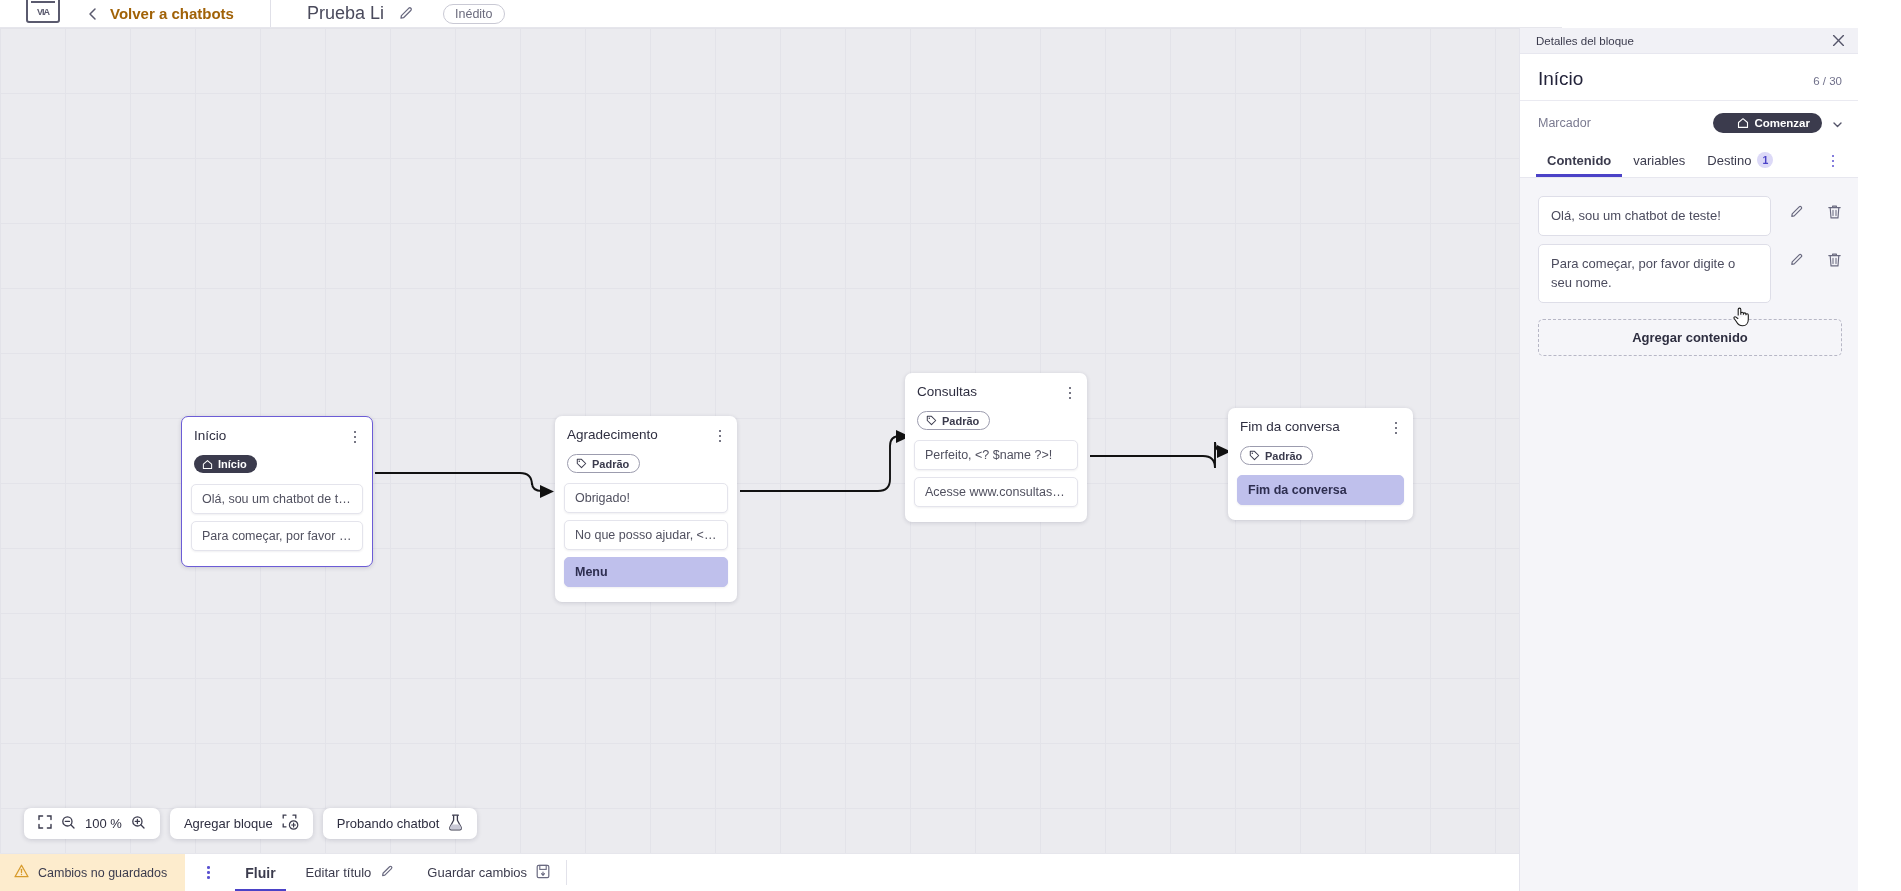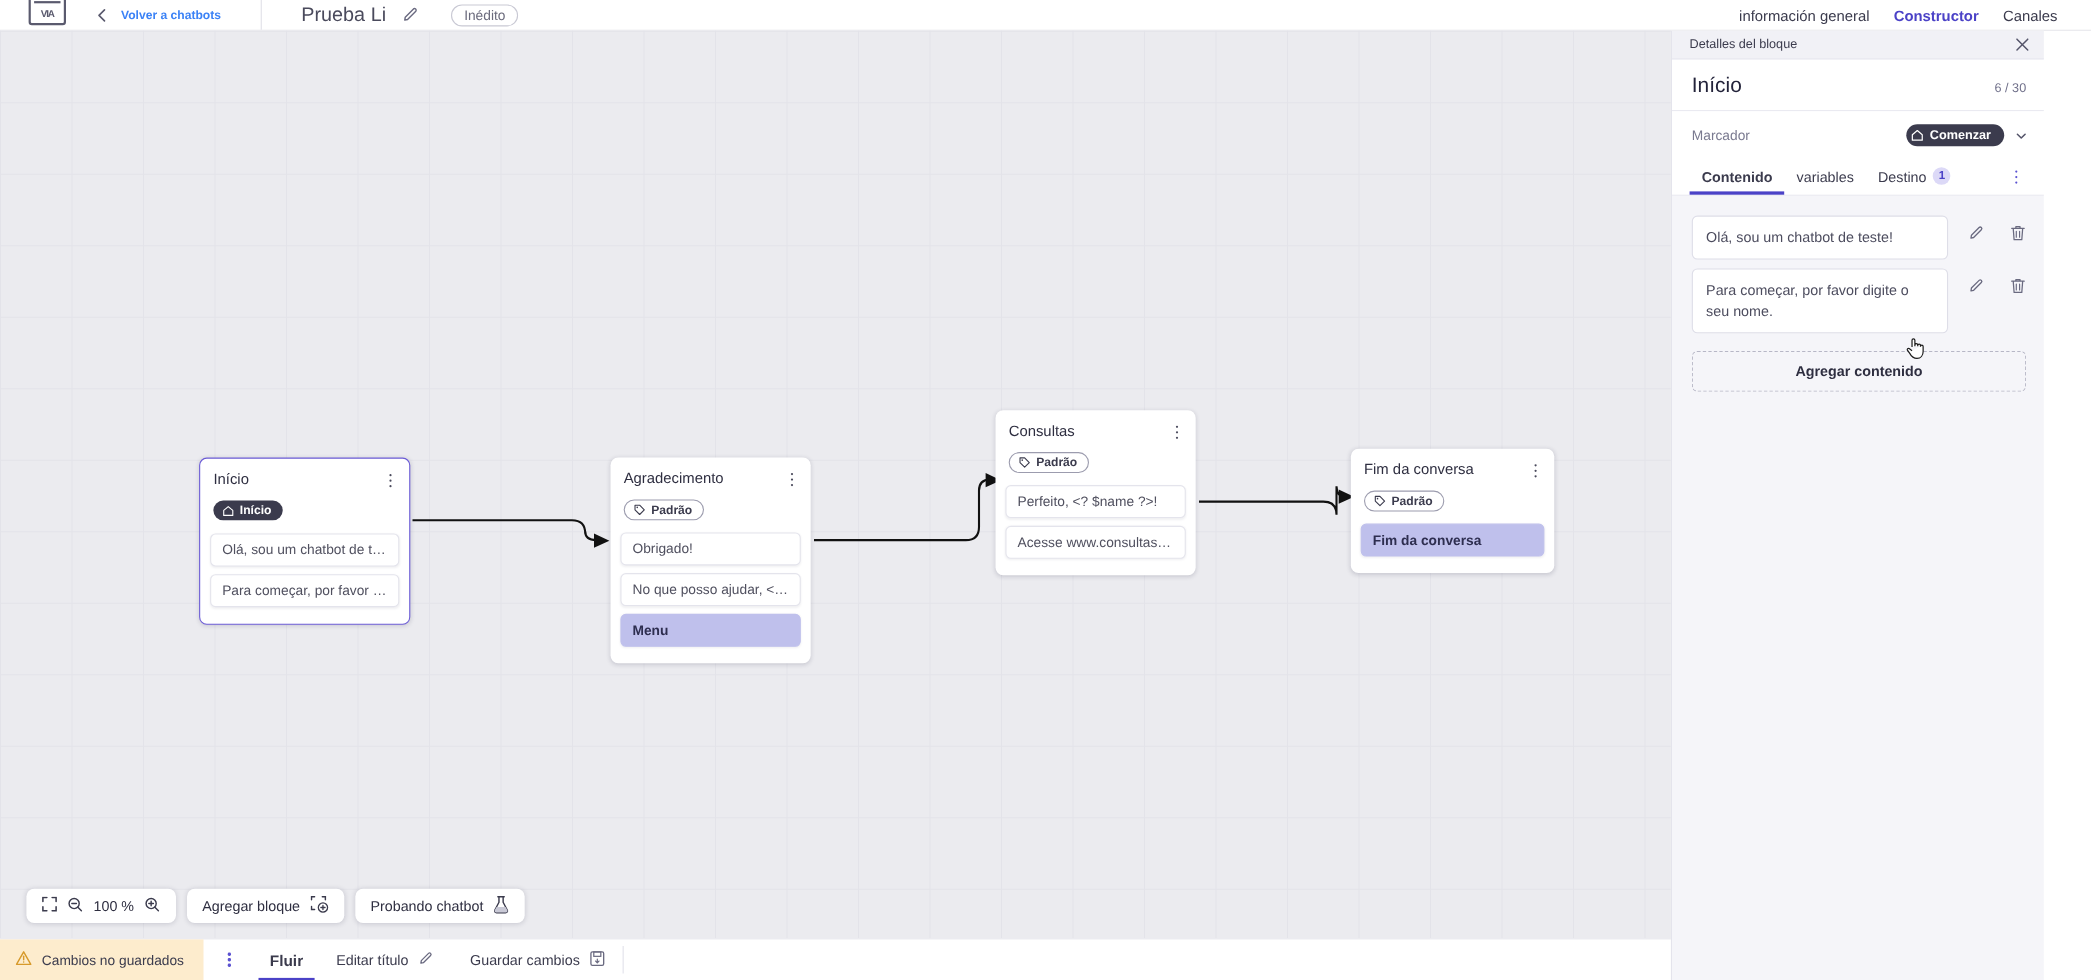--- a/index.html
+++ b/index.html
@@ -25,21 +25,21 @@
     position: relative; top: -6px;
     display: flex; align-items: flex-end; justify-content: center;
   }
   .logo-box::before {
     content: ""; position: absolute; top: 6px; left: 3px; right: 3px;
     height: 2px; background: #5a5a6e;
   }
   .logo-text { font-size: 9px; font-weight: 700; letter-spacing: -1px;
     color: #5a5a6e; line-height: 1; margin-bottom: 4px; }
   .chev-left { margin-left: 26px; width: 14px; height: 14px; flex: none; }
-  .back-label { margin-left: 10px; font-size: 11px; font-weight: 700; color: #3b82f6; white-space: nowrap;}
+  .back-label { margin-left: 10px; font-size: 15px; font-weight: 700; color: #a16207; white-space: nowrap;}
   .tb-sep { margin-left: 36px; width: 1px; height: 28px; background: #e0e0e8; }
   .bot-title { margin-left: 36px; font-size: 18px; color: #4a4a5c; white-space: nowrap;}
   .pencil { margin-left: 14px; width: 17px; height: 17px; }
   .badge-unpub {
     margin-left: 28px; border: 1px solid #c9c9d4; border-radius: 11px;
     padding: 2px 11px; font-size: 12.5px; color: #6b6b7d; background: #fff;
     white-space: nowrap;
   }
 
   
@@ -201,25 +201,20 @@
     <div class="tb-sep"></div>
     <span class="bot-title">Prueba Li</span>
     <span class="pencil">
       <svg width="17" height="17" viewBox="0 0 17 17">
           <path d="M3 13.2 L3.4 10.6 L10.9 3.1 a1.5 1.5 0 0 1 2.1 2.1 L5.5 12.7 Z" stroke="#6a6a80" stroke-width="1.3" fill="none" stroke-linejoin="round"></path>
         </svg>
     </span>
     <span class="badge-unpub">Inédito</span>
   </div>
 
-  <div class="right-tabs">
-    <div class="rtab">información general</div>
-    <div class="rtab active">Constructor</div>
-    <div class="rtab">Canales</div>
-  </div>
 
   <div class="canvas">
 
     <svg class="edges">
 
       <path d="M375 445 L520 445 Q532 445 532 457 L532 455 Q532 463 542 463" stroke="#111" stroke-width="1.9" fill="none"></path>
       <polygon points="540,457 554,463.5 540,470" fill="#111"></polygon>
 
       <path d="M740 463 L878 463 Q890 463 890 451 L890 418 Q890 408 900 408" stroke="#111" stroke-width="1.9" fill="none"></path>
       <polygon points="896,402 910,408.5 896,415" fill="#111"></polygon>
@@ -413,21 +408,21 @@
       </span>
     </div>
 
     <div class="panel-titlerow">
       <span class="panel-title">Início</span>
       <span class="panel-count">6 / 30</span>
     </div>
 
     <div class="marker-row">
       <span class="marker-label">Marcador</span>
-      <span class="pill-dark" style="padding:4px 12px 4px 4px; font-size:11.5px;">
+      <span class="pill-dark" style="padding:4px 12px 4px 24px; font-size:11.5px;">
         <svg width="12" height="12" viewBox="0 0 12 12">
             <path d="M1.5 5.5 L6 1.7 L10.5 5.5 L10.5 10.4 L1.5 10.4 Z" stroke="#fff" stroke-width="1.1" fill="none" stroke-linejoin="round"></path>
           </svg>
         <span>Comenzar</span>
       </span>
       <span class="chev-down">
         <svg width="13" height="13" viewBox="0 0 13 13">
             <path d="M3 5 L6.5 8.5 L10 5" stroke="#55556a" stroke-width="1.4" fill="none" stroke-linecap="round" stroke-linejoin="round"></path>
           </svg>
       </span>

